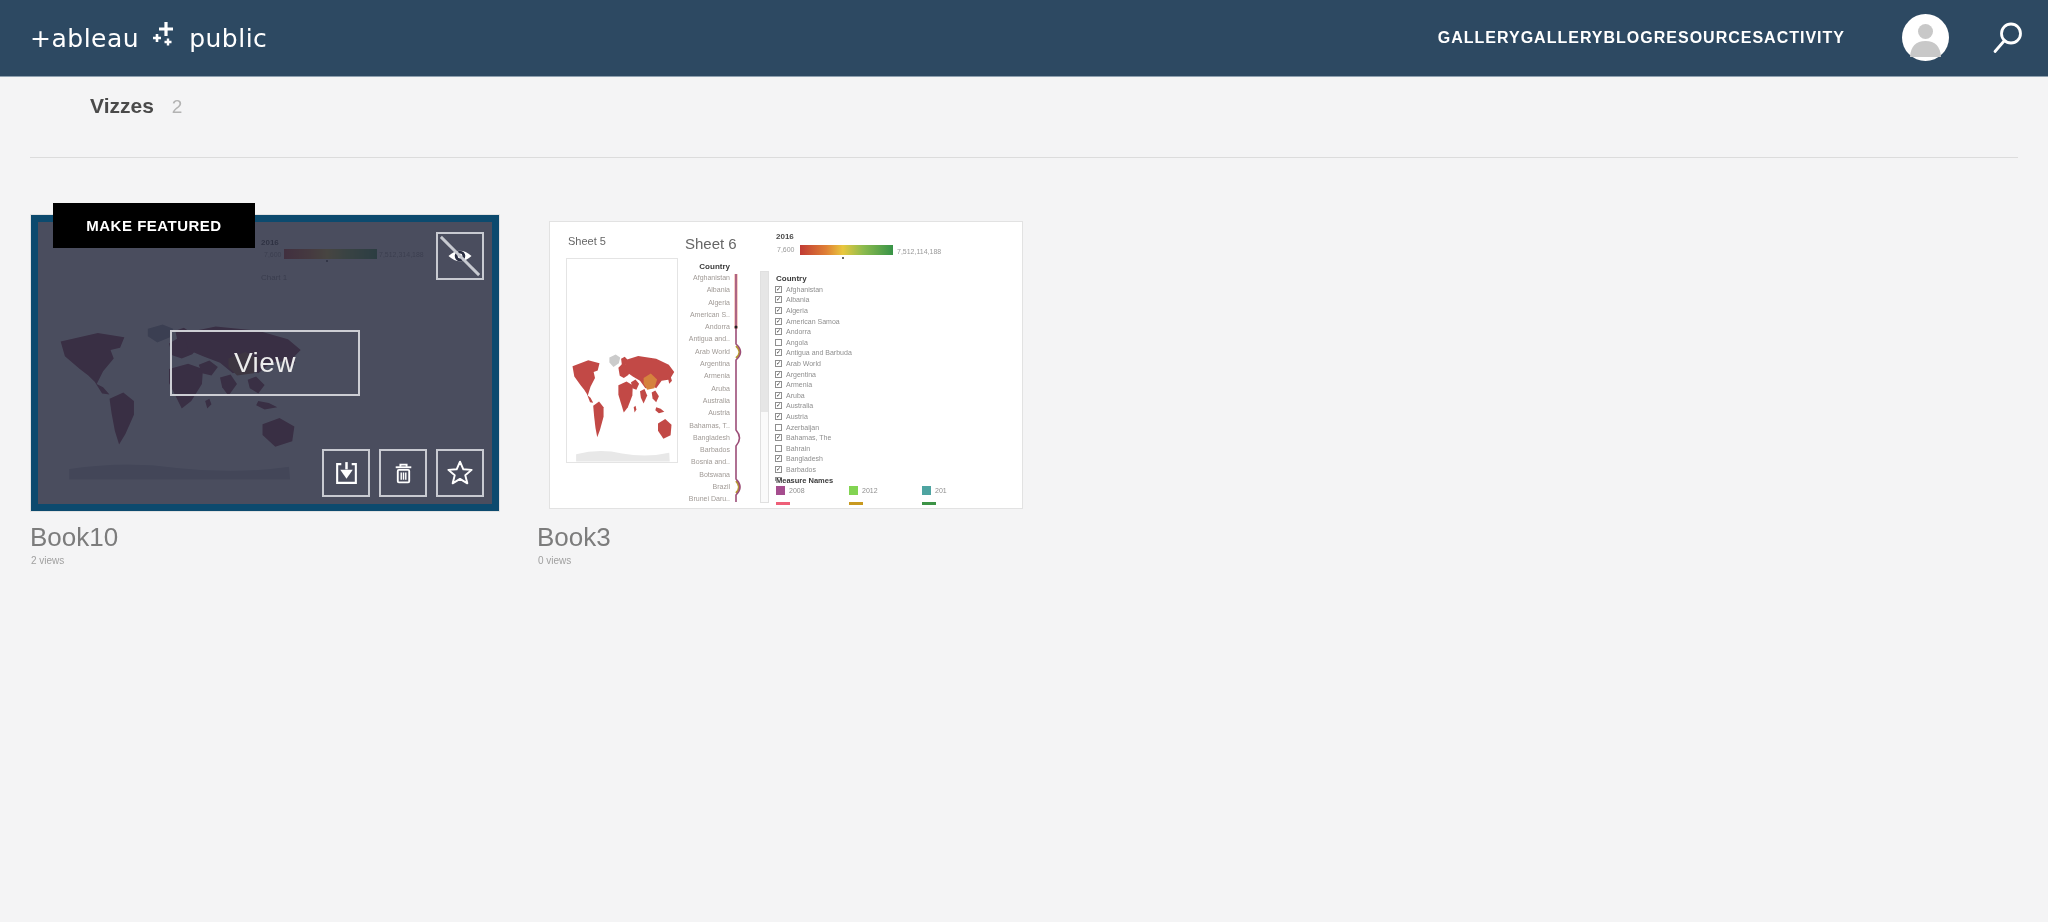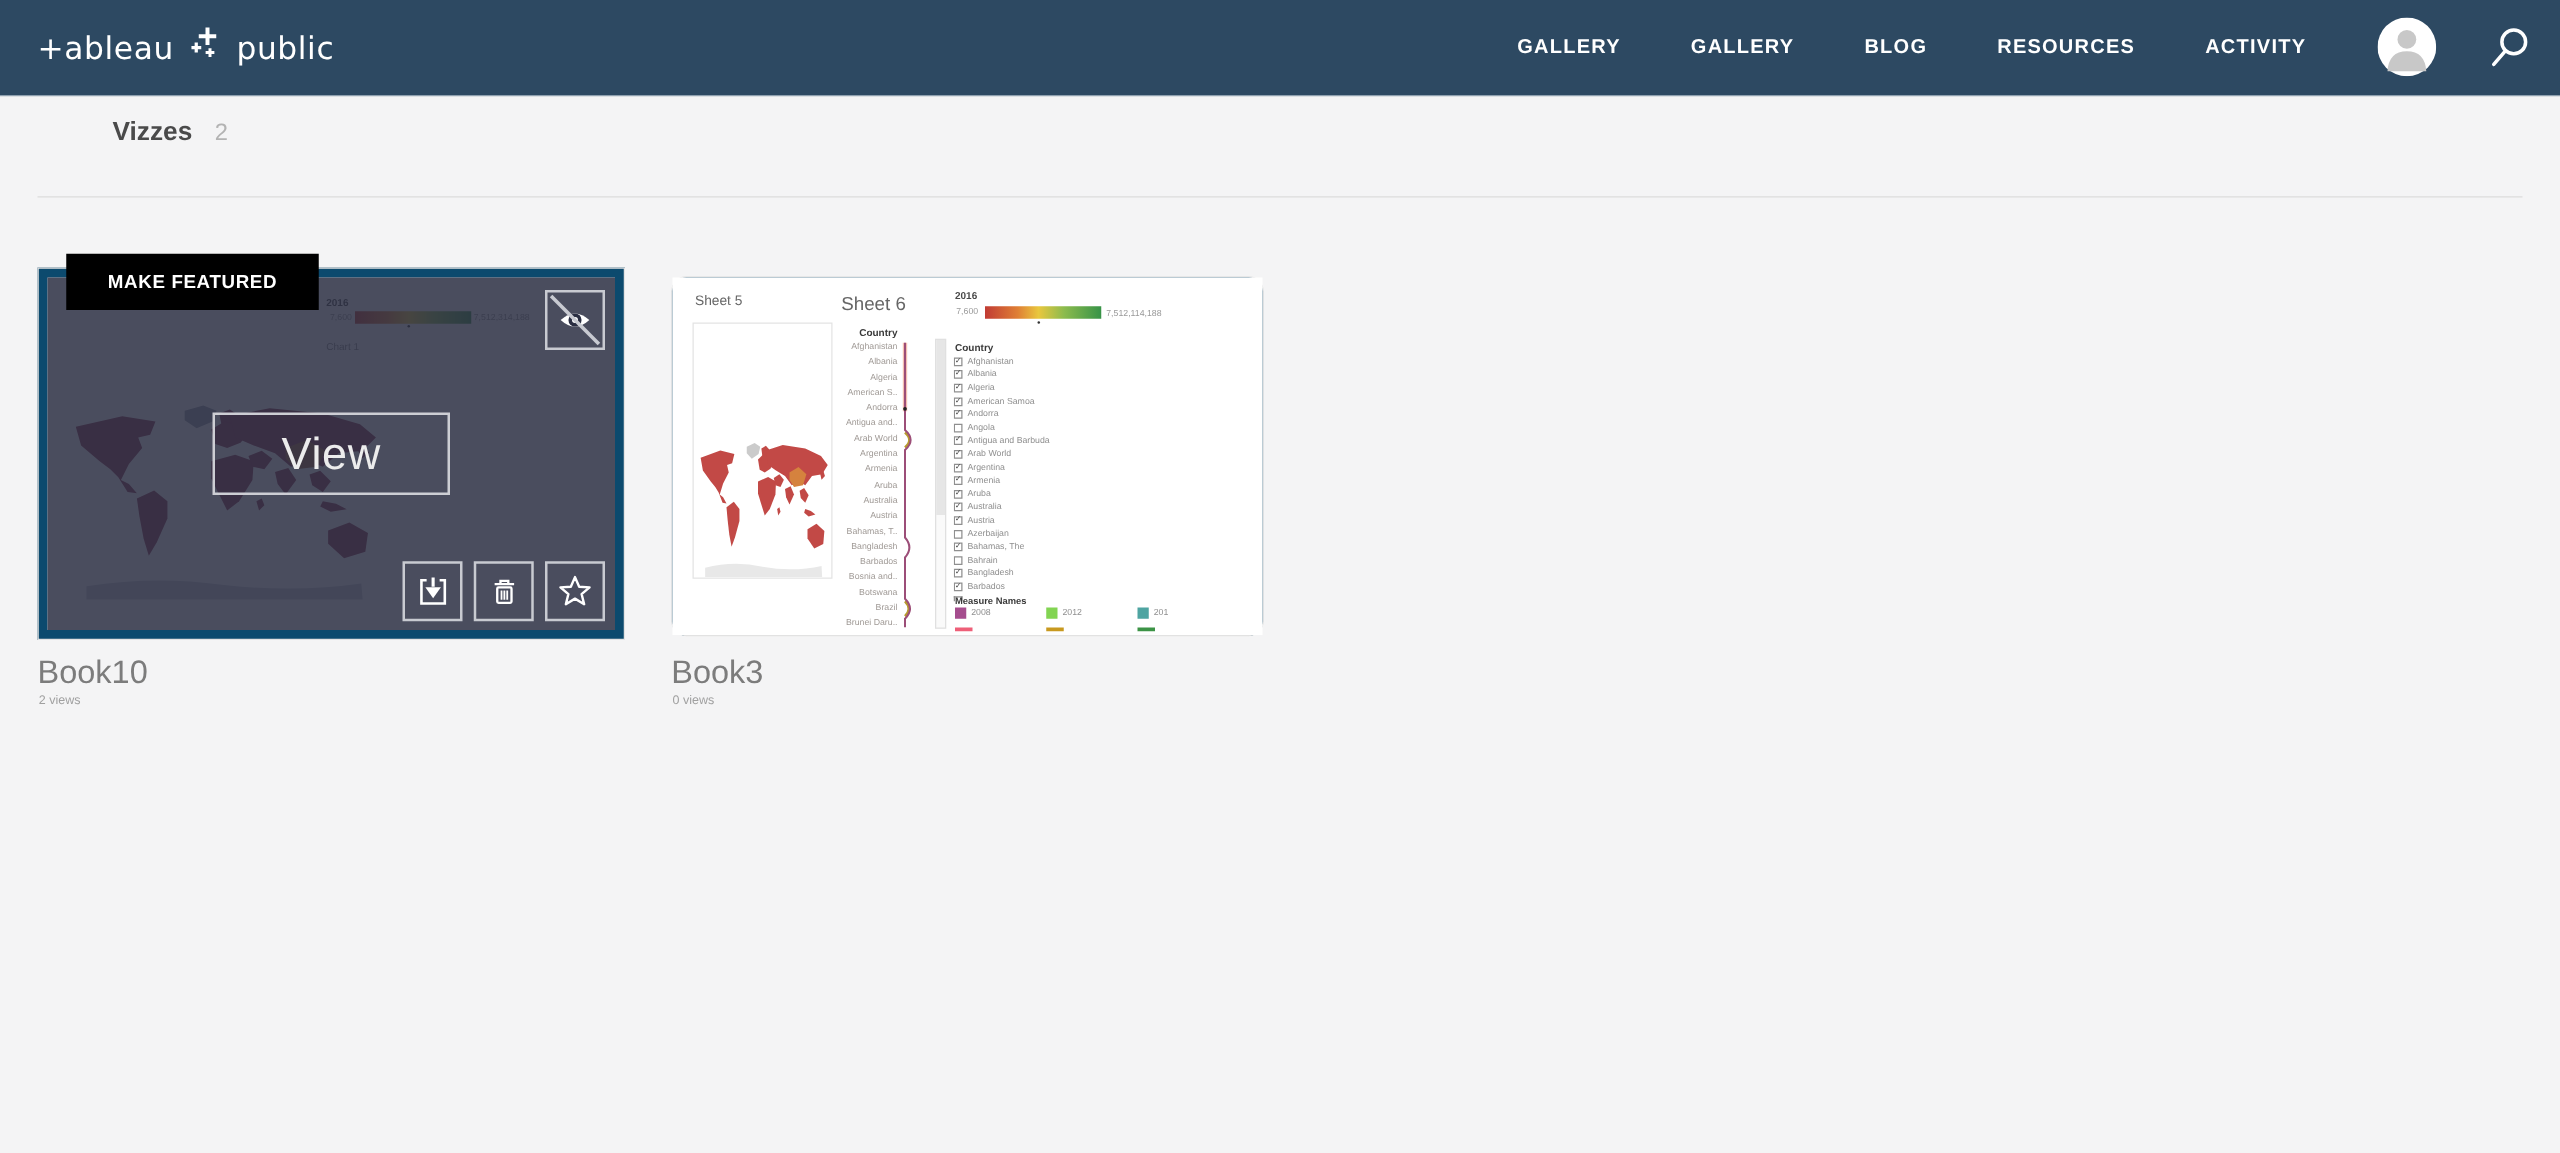--- a/index.html
+++ b/index.html
@@ -8,37 +8,37 @@
         font-family:"Liberation Sans",sans-serif;}
 
   
   .nav{position:absolute;left:0;top:0;width:2048px;height:76px;background:#2d4962;
        box-shadow:0 1px 0 #8ea0af;}
   .logo{position:absolute;left:30px;top:50%;transform:translateY(-50%);
         display:flex;align-items:center;color:#fff;font-size:25px;letter-spacing:.5px;
         text-decoration:none;cursor:pointer;font-family:"DejaVu Sans",sans-serif;gap:12px;}
   .logo svg{margin:0 2px 6px 2px;}
   .nav-links{position:absolute;right:203px;top:50%;transform:translateY(-50%);
-             display:flex;gap:56px;}
+             display:flex;}
   .nav-link{color:#fff;font-size:16px;font-weight:bold;letter-spacing:1px;cursor:pointer;
             white-space:nowrap;}
   .avatar{position:absolute;right:99px;top:14px;width:47px;height:47px;border-radius:50%;
           cursor:pointer;}
   .search-btn{position:absolute;right:22px;top:20px;width:36px;height:36px;cursor:pointer;}
 
   
   .page-head{position:absolute;left:90px;top:94px;}
   .page-title{font-size:21px;font-weight:bold;color:#4a4a4a;}
   .viz-count{font-size:19px;color:#b3b3b3;margin-left:18px;}
   .divider{position:absolute;left:30px;top:157px;width:1988px;height:1px;background:#dcdcdc;}
 
   
   .card{position:absolute;background:#0c4a6e;border:1px solid #e2e2e2;}
   .card1{left:30px;top:214px;width:470px;height:298px;}
-  .card2{left:537px;top:221px;width:474px;height:288px;border-radius:12px;}
+  .card2{left:549px;top:221px;width:474px;height:288px;}
   .thumb{position:absolute;inset:7px;background:#fff;overflow:hidden;}
   .t-abs{position:absolute;white-space:nowrap;}
 
   
   .lg-title{font-size:8px;font-weight:bold;color:#4a4a4a;}
   .lg-min,.lg-max{font-size:7px;color:#9a9a9a;}
   .lg-bar{position:absolute;height:10px;width:93px;
           background:linear-gradient(90deg,#c13b34 0%,#df7f35 28%,#e9c73e 46%,#8cbb4e 68%,#379347 100%);}
   .lg-dot{position:absolute;width:2px;height:2px;background:#333;border-radius:50%;}
   .sheet-lbl{font-size:8px;color:#8d8d8d;}
@@ -49,21 +49,21 @@
   .map1{--land:#8f3550;--alt:#a8693f;--gray:#9aa0ac;--ice:#cdd1d8;}
   .map2{--land:#c24946;--alt:#d5823e;--gray:#cbcbcb;--ice:#e8e8e8;}
 
   
   .overlay{position:absolute;inset:7px;background:rgba(42,46,66,0.85);}
   .icon-btn{position:absolute;width:48px;height:48px;border:2px solid #c8cad1;background:transparent;
             display:flex;align-items:center;justify-content:center;padding:0;cursor:pointer;}
   .eye-btn{top:10px;right:8px;}
   .view-btn{position:absolute;left:50%;top:50%;transform:translate(-50%,-50%);
             width:190px;height:66px;background:transparent;border:2px solid #cdced4;
-            color:#ececec;font-size:36px;font-weight:300;letter-spacing:.5px;cursor:pointer;
+            color:#ececec;font-size:28px;font-weight:300;letter-spacing:.5px;cursor:pointer;
             font-family:"Liberation Sans",sans-serif;}
   .action-row{position:absolute;right:8px;bottom:7px;display:flex;gap:9px;}
   .feature-badge{position:absolute;left:53px;top:203px;width:202px;height:45px;background:#000;
                  color:#fff;font-size:15px;font-weight:bold;letter-spacing:.5px;
                  display:flex;align-items:center;justify-content:center;z-index:5;cursor:pointer;}
 
   
   .card-title{position:absolute;font-size:26px;color:#7c7c7c;cursor:pointer;}
   .card-views{position:absolute;font-size:10px;color:#a0a0a0;}
   .ct1{left:30px;top:522px;} .cv1{left:31px;top:555px;}

